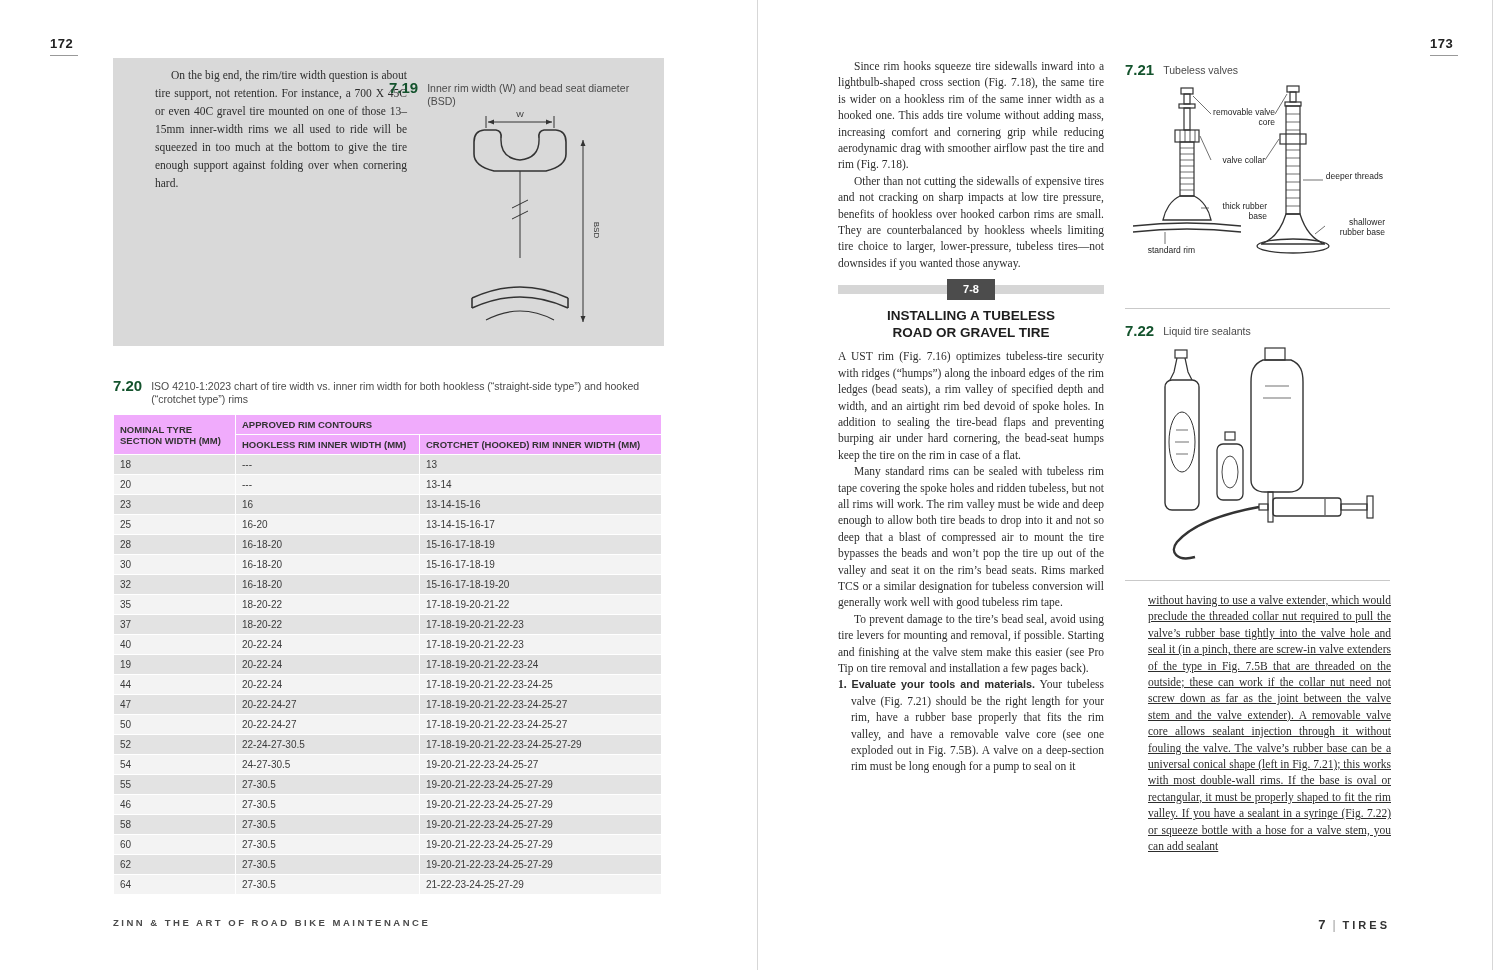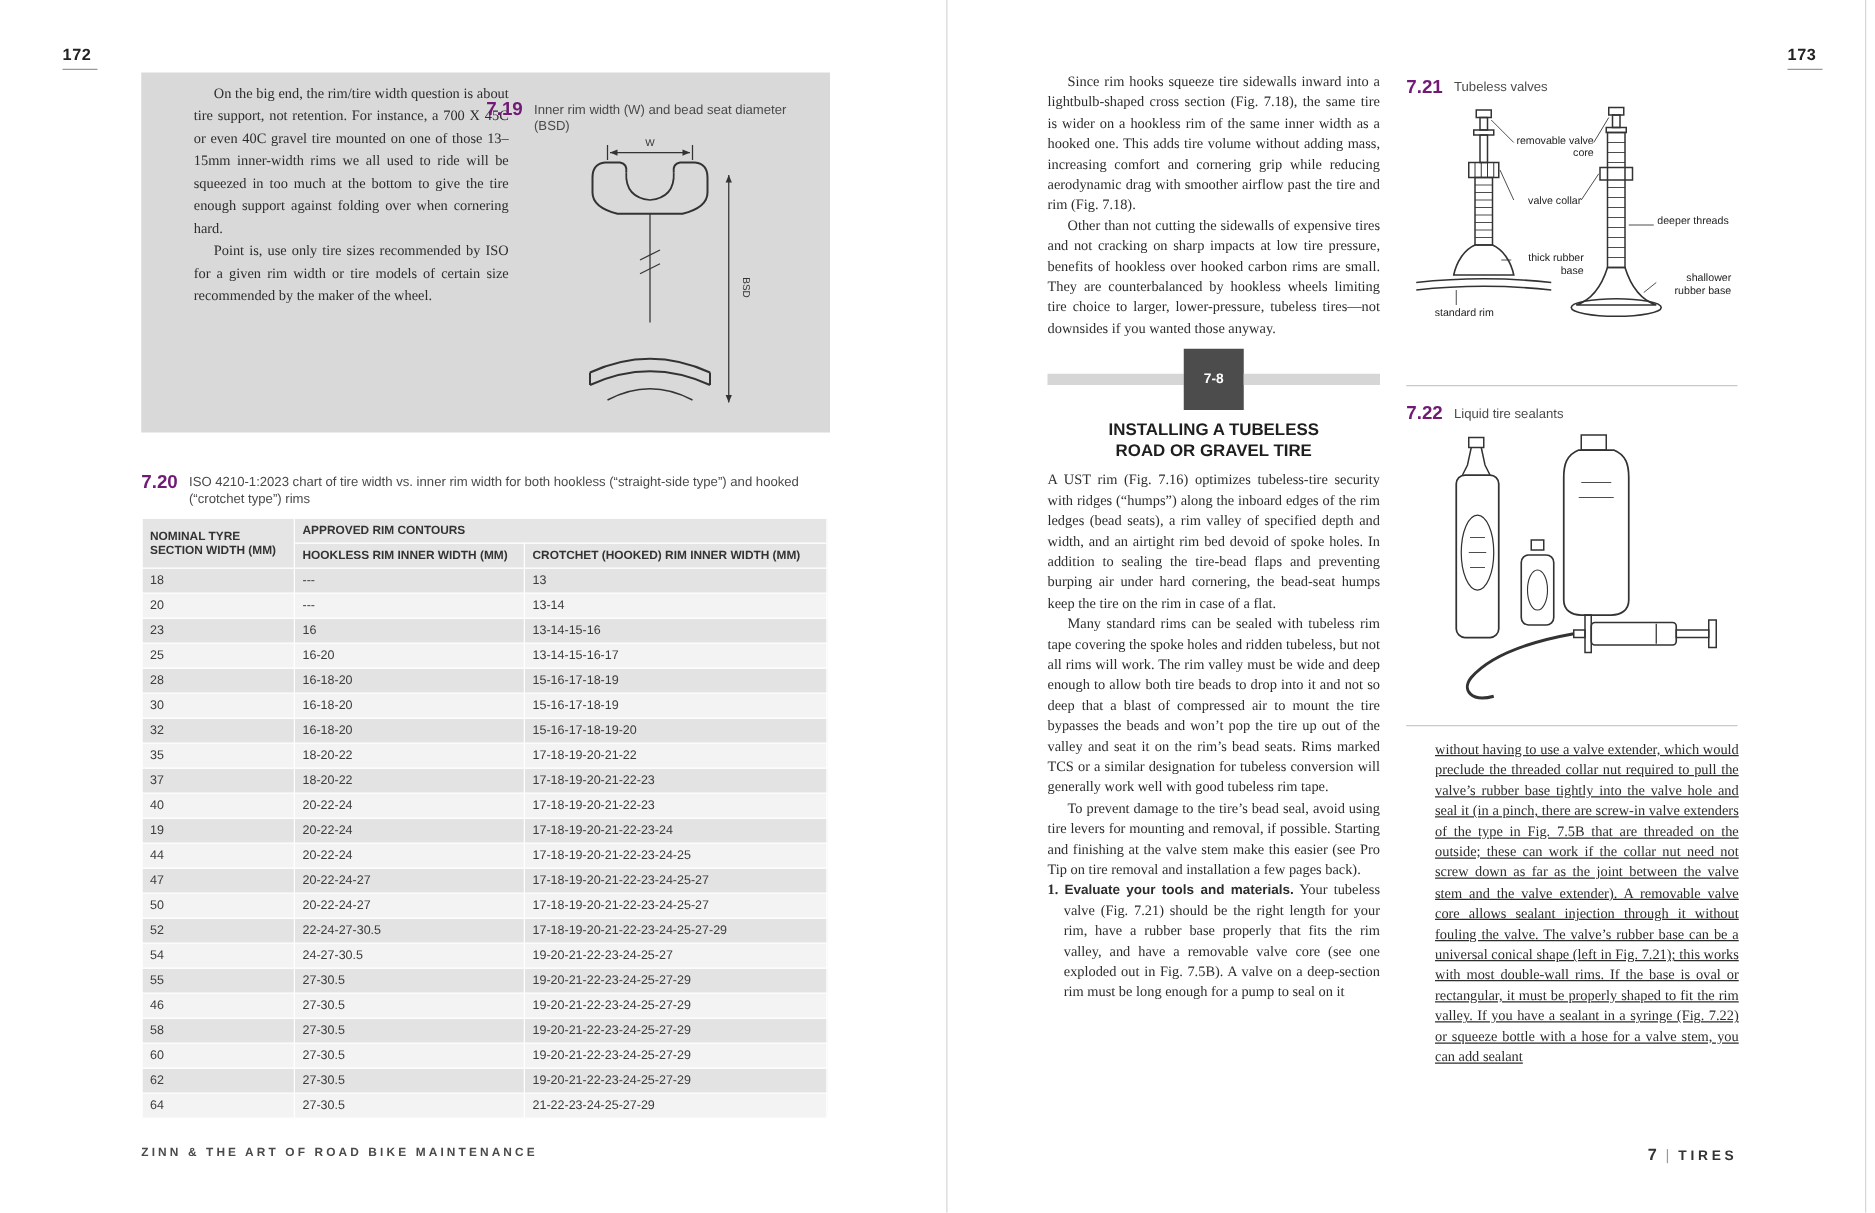--- a/index.html
+++ b/index.html
@@ -13,27 +13,27 @@
   .pagenum-rule{height:1px;background:#999;width:28px;margin-top:4px;}
 
   
   .intro-box{background:#d9d9d9;}
   .intro-text{position:absolute;left:14px;top:8px;width:252px;font-size:11.5px;line-height:18px;text-align:justify;color:#2d2d2d;margin-left:28px;}
   .intro-text p{margin:0;}
   p.indent{text-indent:16px;}
 
   
   .fig-head{font-family:"Liberation Sans",sans-serif;display:flex;gap:9px;align-items:flex-start;}
-  .fig-num{color:#701a75;font-weight:bold;font-size:15px;line-height:15px;flex:none;}
+  .fig-num{color:#14532d;font-weight:bold;font-size:15px;line-height:15px;flex:none;}
   .fig-caption{font-size:10.5px;line-height:13px;color:#4a4a4a;padding-top:2px;}
 
   
   table.rims{border-collapse:collapse;table-layout:fixed;width:548px;font-family:"Liberation Sans",sans-serif;font-size:10px;color:#3b3b3b;}
   table.rims th,table.rims td{border:1px solid #fff;padding:1px 6px;height:17px;vertical-align:middle;text-align:left;}
-  table.rims thead th{background:#e5e5e5;font-weight:bold;font-size:9.5px;color:#333;}
+  table.rims thead th{background:#f0abfc;font-weight:bold;font-size:9.5px;color:#333;}
   th.th-group{text-align:center;}
   th.th-main{vertical-align:top;padding-top:3px;line-height:11px;}
   table.rims tbody tr:nth-child(odd) td{background:#e3e3e3;}
   table.rims tbody tr:nth-child(even) td{background:#f3f3f3;}
 
   .footer-left{font-family:"Liberation Sans",sans-serif;font-size:9.5px;font-weight:bold;letter-spacing:2.5px;color:#4a4a4a;}
   .footer-right{font-family:"Liberation Sans",sans-serif;color:#333;}
   .footer-right .chap{font-weight:bold;font-size:13px;}
   .footer-right .sep{color:#9a9a9a;margin:0 7px;font-size:12px;}
   .footer-right .title{font-weight:bold;font-size:11px;letter-spacing:3px;}
@@ -42,21 +42,21 @@
   .bodycol{font-size:11.5px;line-height:16.4px;text-align:justify;color:#2d2d2d;}
   .bodycol p{margin:0;}
   .step{padding-left:13px;text-indent:-13px;margin-top:2px;}
   .step b{font-family:"Liberation Sans",sans-serif;font-size:10.8px;}
   .step .step-num{font-weight:bold;}
 
   
   .section-head{margin:8px 0 7px 0;}
   .badge-row{display:flex;align-items:center;}
   .badge-line{flex:1;height:9px;background:#d6d6d6;}
-  .badge{background:#4c4c4c;color:#fff;font-family:"Liberation Sans",sans-serif;font-weight:bold;font-size:11px;padding:18px 16px;line-height:13px;}
+  .badge{background:#4c4c4c;color:#fff;font-family:"Liberation Sans",sans-serif;font-weight:bold;font-size:11px;padding:4px 16px;line-height:13px;}
   .section-title{text-align:center;font-family:"Liberation Sans",sans-serif;font-weight:bold;font-size:13.5px;line-height:17px;color:#1e1e1e;margin-top:7px;}
 
   
   .fig-rule{height:1px;background:#c9c9c9;}
   .draw-wrap{position:absolute;}
   .fig-label{position:absolute;font-family:"Liberation Sans",sans-serif;font-size:8.5px;line-height:9.5px;color:#1d1d1d;text-align:right;}
   svg{display:block;}
   .ln{stroke:#333;fill:none;}
 </style>
 </head>
@@ -66,21 +66,20 @@
 <div class="gutter" style="left:1492px;"></div>
 
 <div class="abs" style="left:50px;top:36px;">
   <div class="pagenum">172</div>
   <div class="pagenum-rule"></div>
 </div>
 
 <div class="abs intro-box" style="left:113px;top:58px;width:551px;height:288px;">
   <div class="intro-text">
     <p class="indent">On the big end, the rim/tire width question is about tire support, not retention. For instance, a 700 X 45C or even 40C gravel tire mounted on one of those 13–15mm inner-width rims we all used to ride will be squeezed in too much at the bottom to give the tire enough support against folding over when cornering hard.</p>
-    <p class="indent">Point is, use only tire sizes recommended by ISO for a given rim width or tire models of certain size recommended by the maker of the wheel.</p>
   </div>
 
   <div class="fig-head" style="position:absolute;left:276px;top:22px;width:262px;">
     <span class="fig-num">7.19</span>
     <span class="fig-caption" style="width:215px;">Inner rim width (W) and bead seat diameter (BSD)</span>
   </div>
 
   <div class="draw-wrap" style="left:295px;top:50px;width:230px;height:235px;">
     <svg width="230" height="235" viewBox="0 0 230 235">
 

